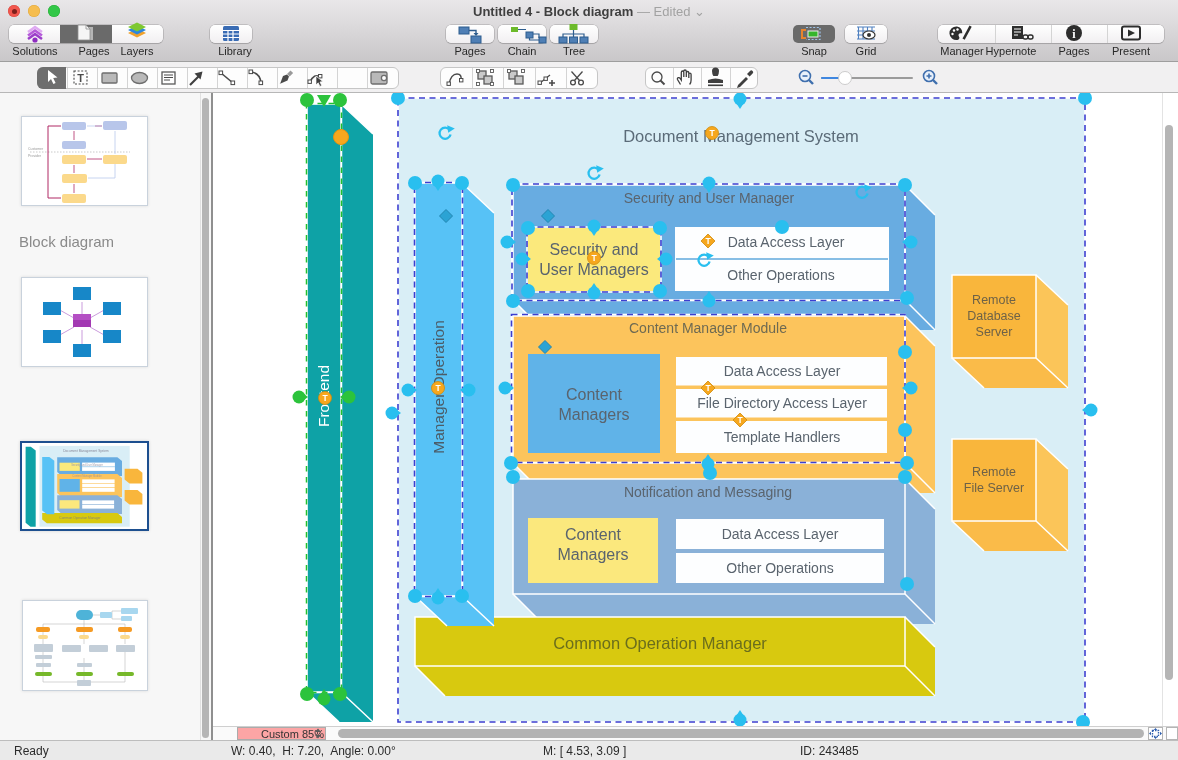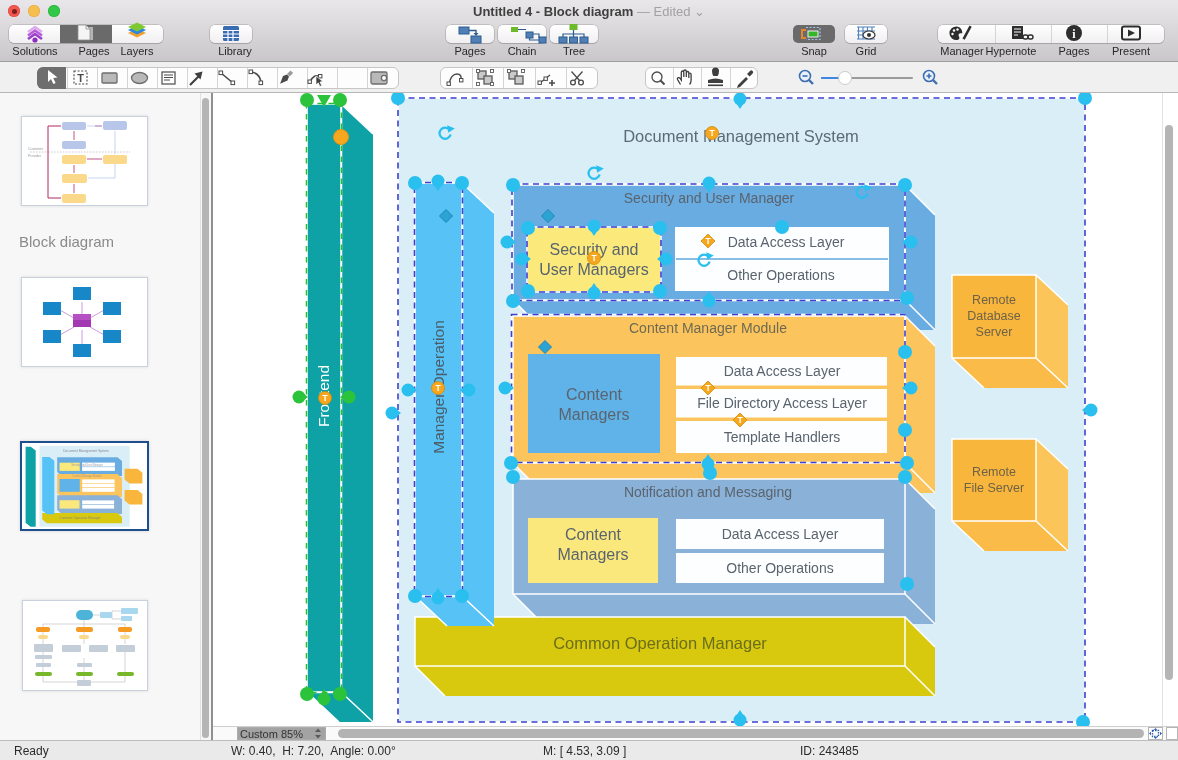--- a/index.html
+++ b/index.html
@@ -582,21 +582,21 @@
     <circle cx="438" cy="388" r="6.5" fill="#f6a71e" stroke="#cf8a0a" stroke-width="0.8"></circle>
     <text x="438" y="391" font-size="8.5" fill="#fff" text-anchor="middle" font-weight="bold">T</text>
     <circle cx="325" cy="398" r="6.5" fill="#f6a71e" stroke="#cf8a0a" stroke-width="0.8"></circle>
     <text x="325" y="401" font-size="8.5" fill="#fff" text-anchor="middle" font-weight="bold">T</text>
     <circle cx="712" cy="133" r="6.5" fill="#f6a71e" stroke="#cf8a0a" stroke-width="0.8"></circle>
     <text x="712" y="136" font-size="8.5" fill="#fff" text-anchor="middle" font-weight="bold">T</text>
 </svg>
 <div class="abs" style="left:1162px;top:93px;width:1px;height:633px;background:#e3e3e3"></div>
 <div class="abs" style="left:1165px;top:125px;width:8px;height:555px;background:#b5b5b5;border-radius:4px"></div>
 <div class="abs" id="hscroll"></div>
-<div class="abs" style="left:237px;top:727px;width:89px;height:13px;background:#a3a3a3;border:1px solid #ababab;font-size:11px;color:#333;line-height:12px;padding-left:2px">Custom 85%</div>
+<div class="abs" style="left:237px;top:727px;width:89px;height:13px;background:#fca5a5;border:1px solid #ababab;font-size:11px;color:#333;line-height:12px;padding-left:23px">Custom 85%</div>
 <svg class="abs" style="left:312px;top:728px" width="12" height="11" viewBox="0 0 12 11">
     <path d="M6 0.5 l3 3.5 h-6 z M6 10.5 l-3 -3.5 h6 z" fill="#5a5a5a"></path>
   </svg>
 <div class="abs" style="left:338px;top:729px;width:806px;height:9px;background:#b3b3b3;border-radius:5px"></div>
 <div class="abs" style="left:1148px;top:727px;width:15px;height:13px;border:1px solid #b5b5b5;background:#fff"></div>
 <svg class="abs" style="left:1149px;top:728px" width="13" height="11" viewBox="0 0 13 11">
     <rect x="3.5" y="2.5" width="6" height="6" fill="none" stroke="#2f5fae" stroke-width="1.4" stroke-dasharray="1.5 1"></rect>
     <path d="M6.5 0 l1.7 2 h-3.4 z M6.5 11 l-1.7 -2 h3.4 z M0 5.5 l2 -1.7 v3.4 z M13 5.5 l-2 -1.7 v3.4 z" fill="#2f5fae"></path>
   </svg>
 <div class="abs" style="left:1166px;top:727px;width:12px;height:13px;border:1px solid #b5b5b5;background:#fff"></div>

